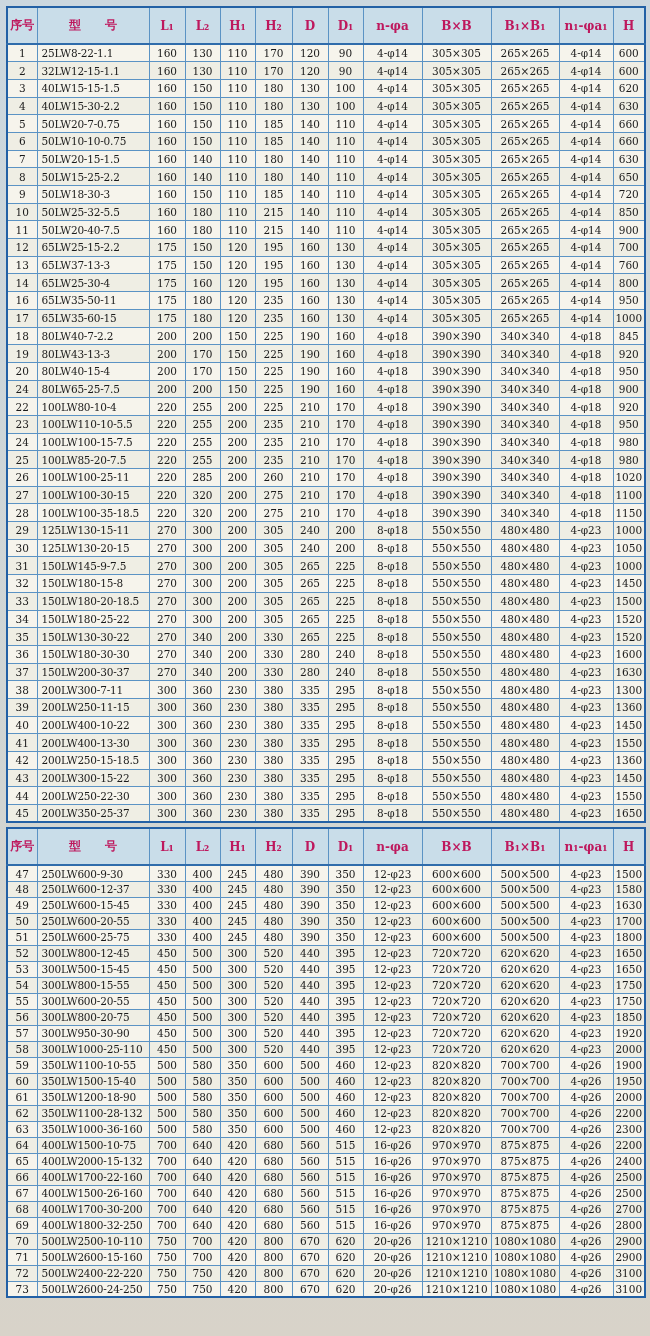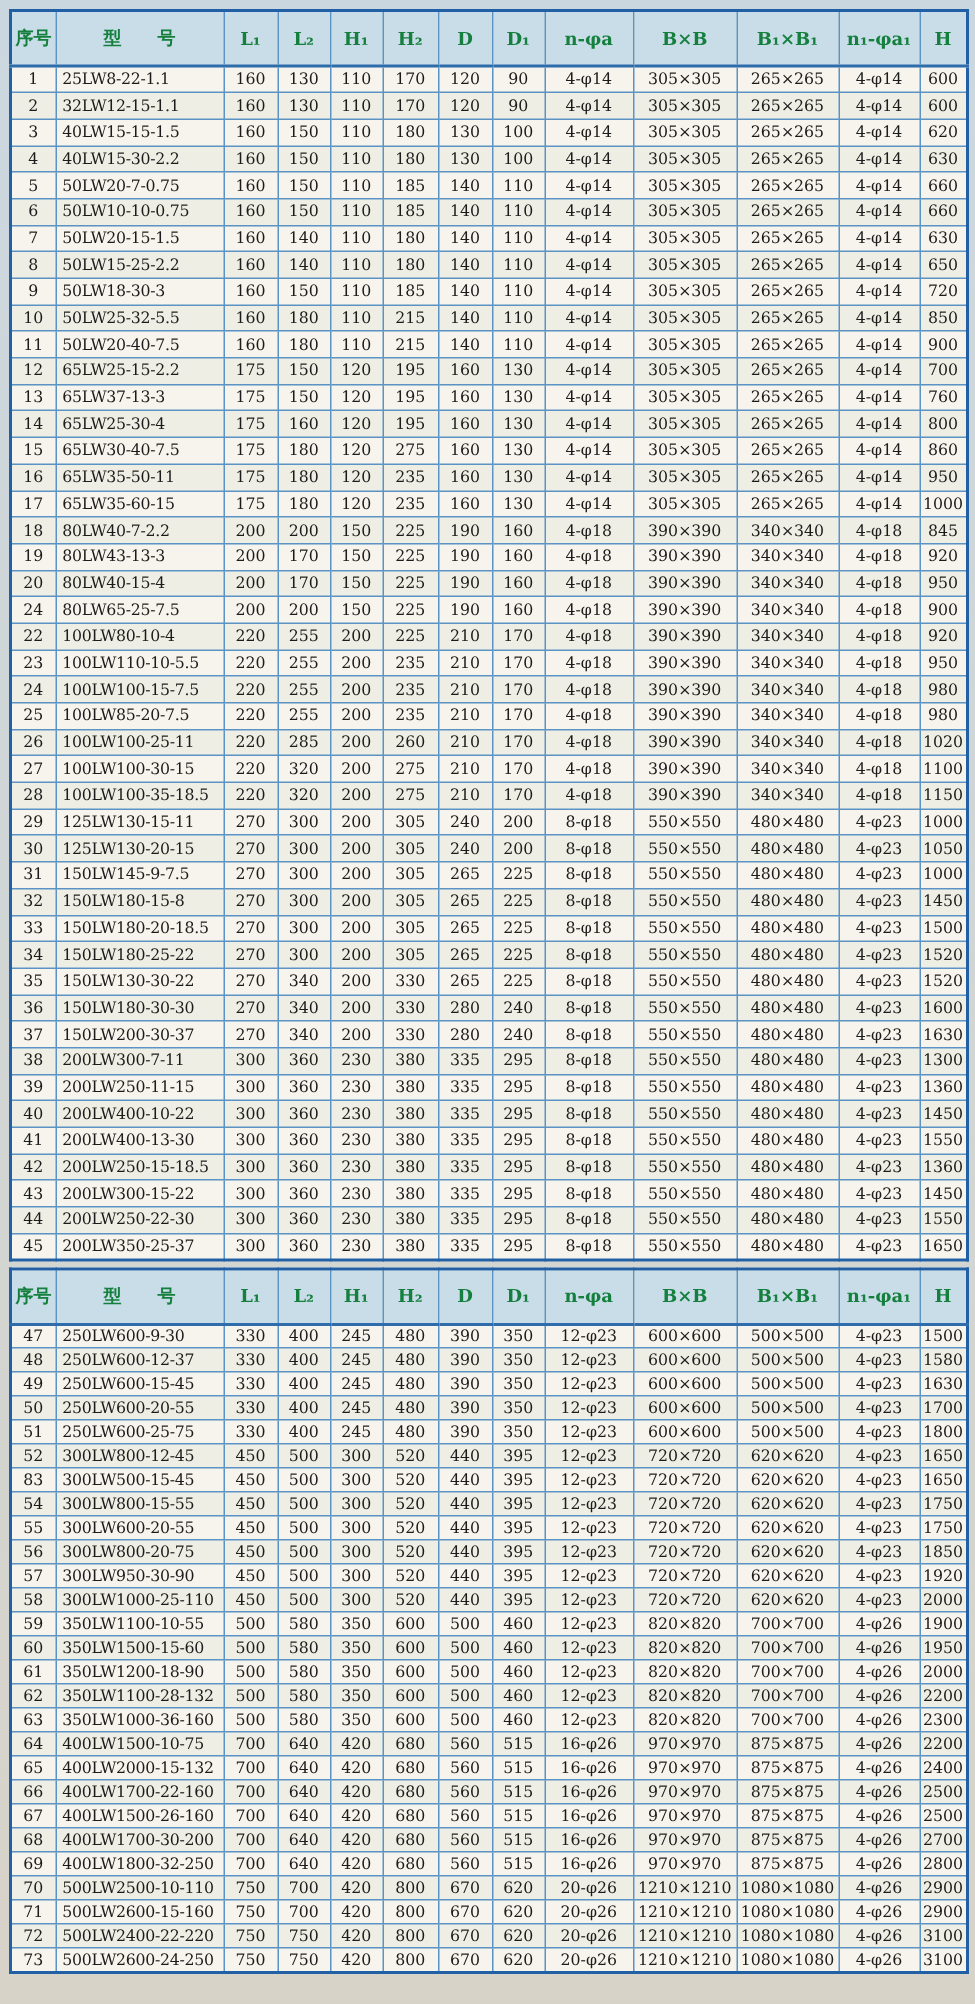--- a/index.html
+++ b/index.html
@@ -18,21 +18,21 @@
   table.spec.s2 { margin-top: 4px; }
   th, td {
     border: 1px solid #5b93c4;
     overflow: hidden; white-space: nowrap;
     vertical-align: middle;
   }
   thead th {
     background: #c9dde9;
     height: 33px;
     font-weight: bold; font-size: 12px;
-    color: #15803d;
+    color: #be185d;
     border-bottom: 2px solid #2f6cab;
     font-family: "DejaVu Serif", serif;
   }
   td {
     font-size: 10.5px; color: #1b1b1b;
     text-align: center; padding: 0 1px;
     font-family: "DejaVu Serif", serif;
   }
   td.c1 { text-align: left; padding-left: 4px; letter-spacing: -0.2px; }
   .s1 tbody tr { height: 17.7px; }
@@ -297,35 +297,20 @@
           <td class="c5">195</td>
           <td class="c6">160</td>
           <td class="c7">130</td>
           <td class="c8">4-φ14</td>
           <td class="c9">305×305</td>
           <td class="c10">265×265</td>
           <td class="c11">4-φ14</td>
           <td class="c12">800</td>
         </tr>
         <tr>
-          <td class="c0">15</td>
-          <td class="c1">65LW30-40-7.5</td>
-          <td class="c2">175</td>
-          <td class="c3">180</td>
-          <td class="c4">120</td>
-          <td class="c5">275</td>
-          <td class="c6">160</td>
-          <td class="c7">130</td>
-          <td class="c8">4-φ14</td>
-          <td class="c9">305×305</td>
-          <td class="c10">265×265</td>
-          <td class="c11">4-φ14</td>
-          <td class="c12">860</td>
-        </tr>
-        <tr>
           <td class="c0">16</td>
           <td class="c1">65LW35-50-11</td>
           <td class="c2">175</td>
           <td class="c3">180</td>
           <td class="c4">120</td>
           <td class="c5">235</td>
           <td class="c6">160</td>
           <td class="c7">130</td>
           <td class="c8">4-φ14</td>
           <td class="c9">305×305</td>
@@ -889,21 +874,21 @@
           <td class="c5">520</td>
           <td class="c6">440</td>
           <td class="c7">395</td>
           <td class="c8">12-φ23</td>
           <td class="c9">720×720</td>
           <td class="c10">620×620</td>
           <td class="c11">4-φ23</td>
           <td class="c12">1650</td>
         </tr>
         <tr>
-          <td class="c0">83</td>
+          <td class="c0">53</td>
           <td class="c1">300LW500-15-45</td>
           <td class="c2">450</td>
           <td class="c3">500</td>
           <td class="c4">300</td>
           <td class="c5">520</td>
           <td class="c6">440</td>
           <td class="c7">395</td>
           <td class="c8">12-φ23</td>
           <td class="c9">720×720</td>
           <td class="c10">620×620</td>
@@ -995,21 +980,21 @@
           <td class="c6">500</td>
           <td class="c7">460</td>
           <td class="c8">12-φ23</td>
           <td class="c9">820×820</td>
           <td class="c10">700×700</td>
           <td class="c11">4-φ26</td>
           <td class="c12">1900</td>
         </tr>
         <tr>
           <td class="c0">60</td>
-          <td class="c1">350LW1500-15-60</td>
+          <td class="c1">350LW1500-15-40</td>
           <td class="c2">500</td>
           <td class="c3">580</td>
           <td class="c4">350</td>
           <td class="c5">600</td>
           <td class="c6">500</td>
           <td class="c7">460</td>
           <td class="c8">12-φ23</td>
           <td class="c9">820×820</td>
           <td class="c10">700×700</td>
           <td class="c11">4-φ26</td>

